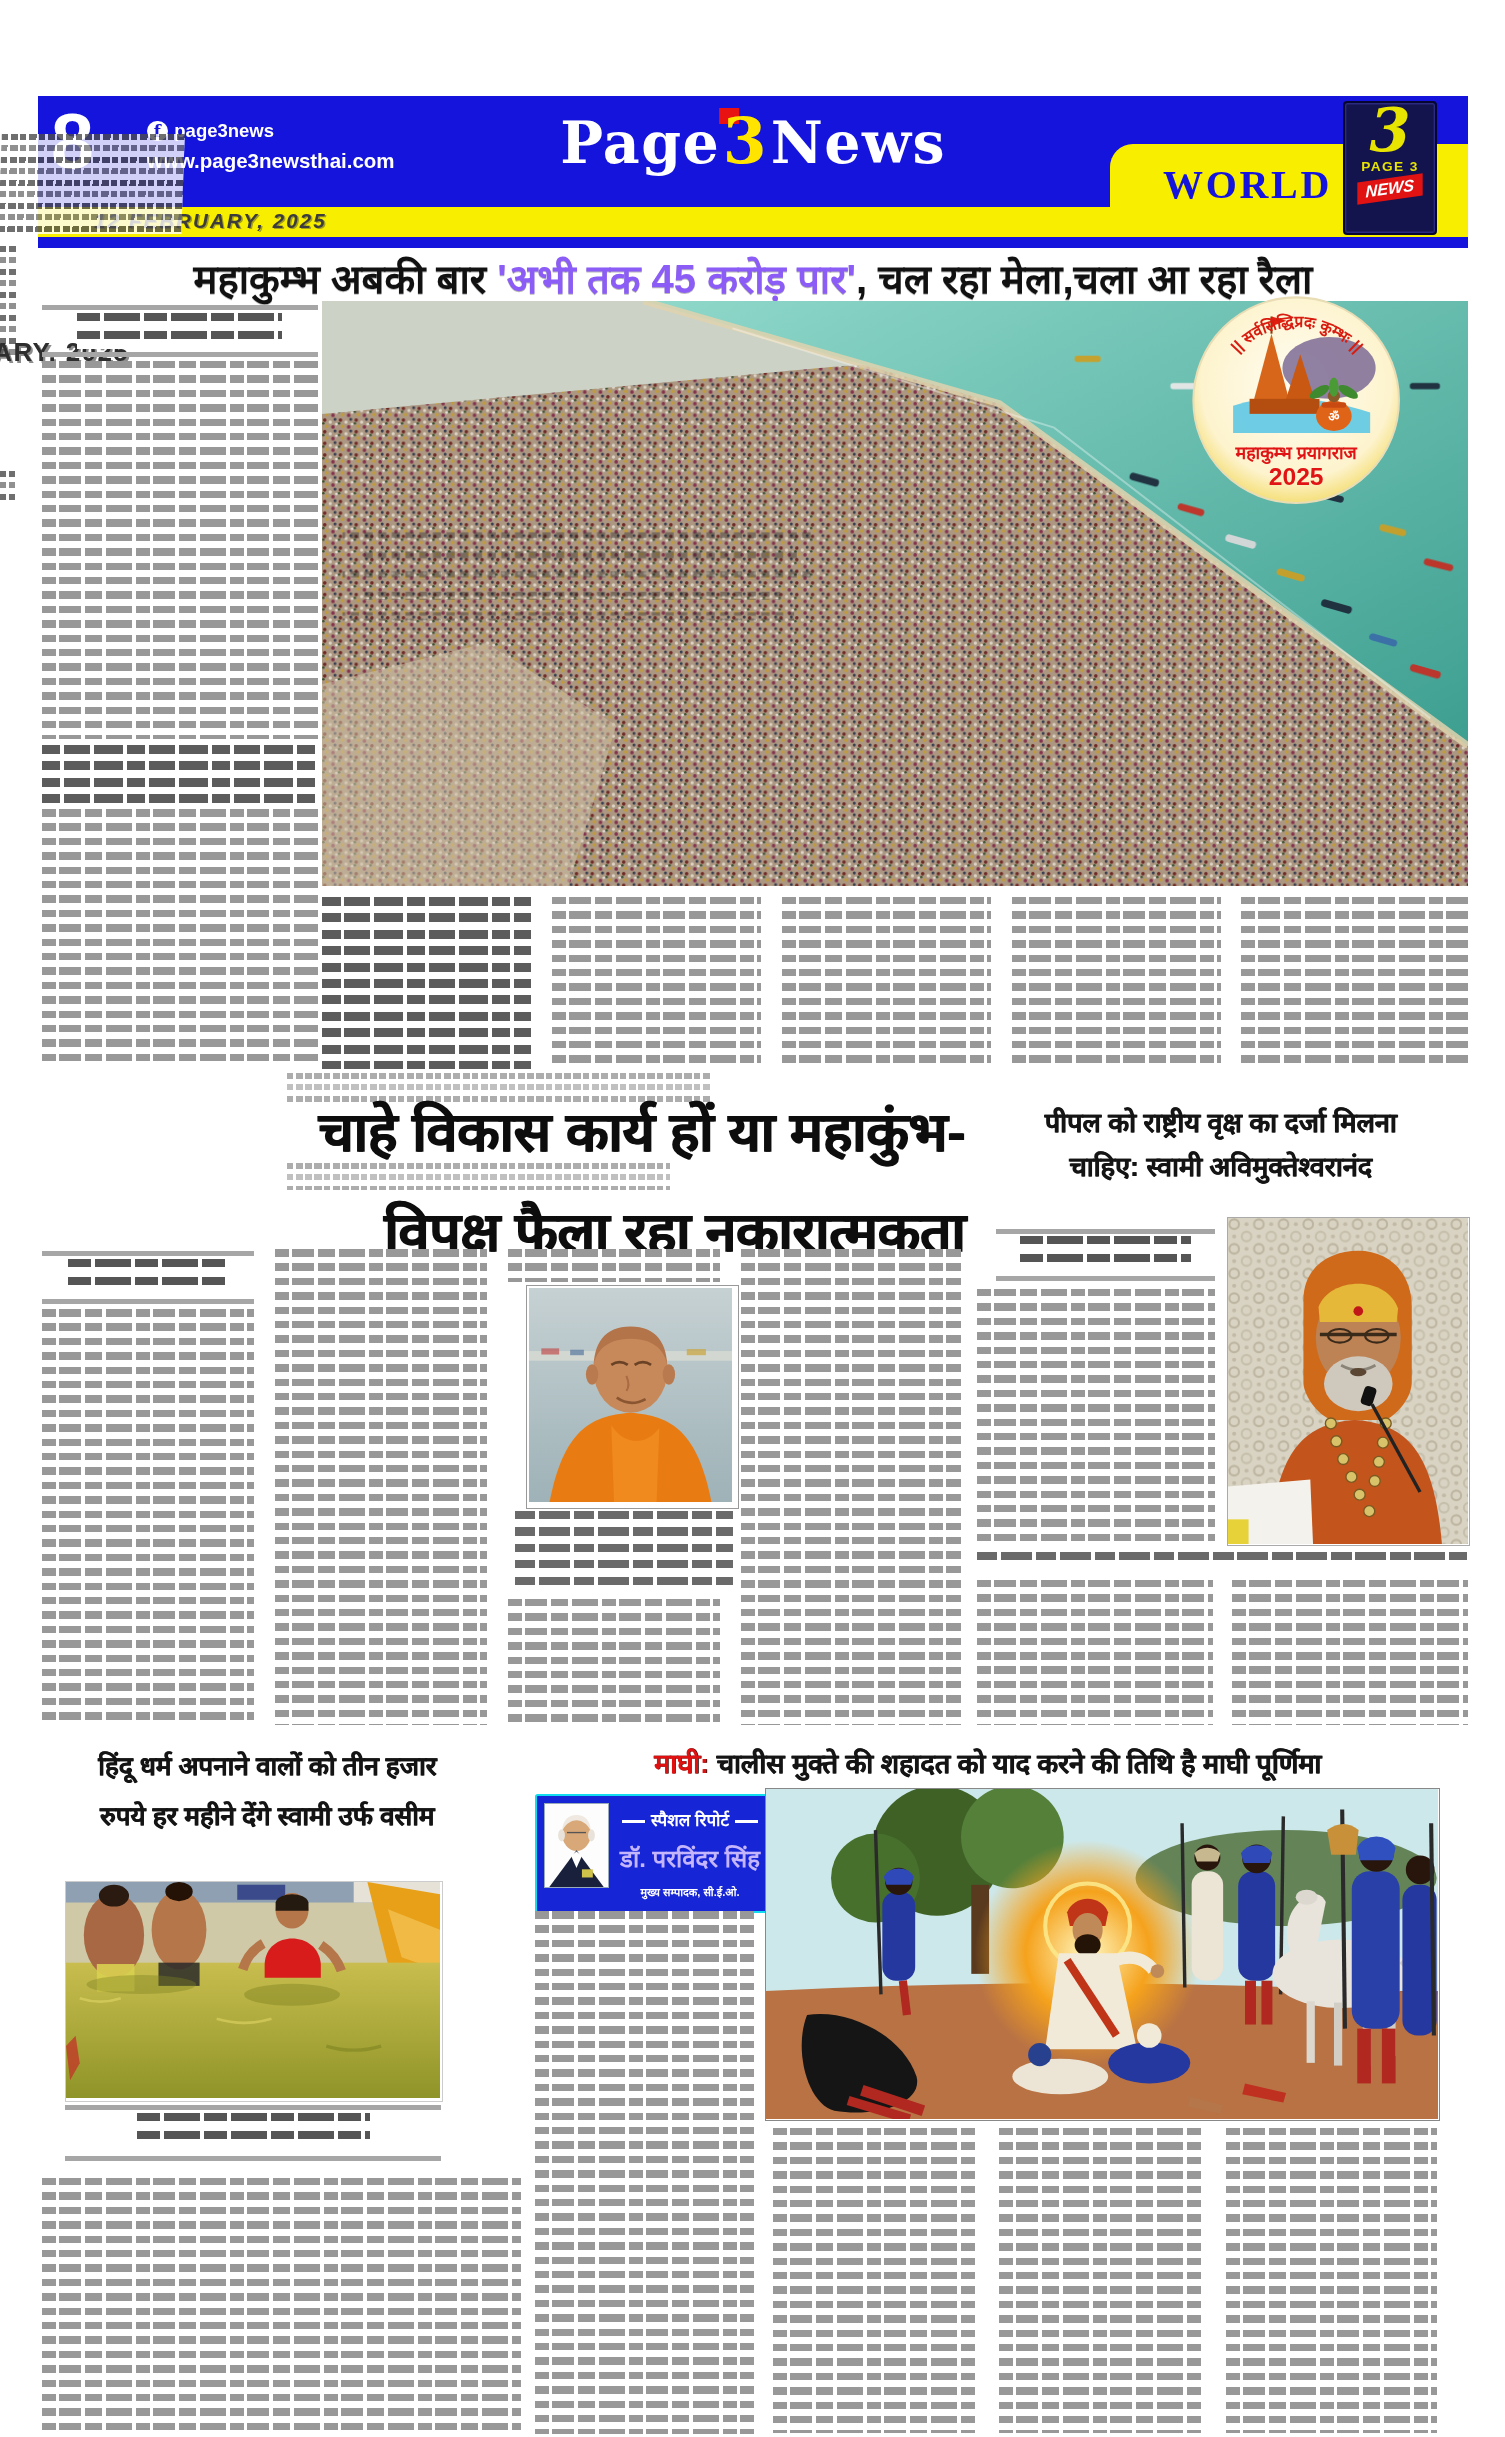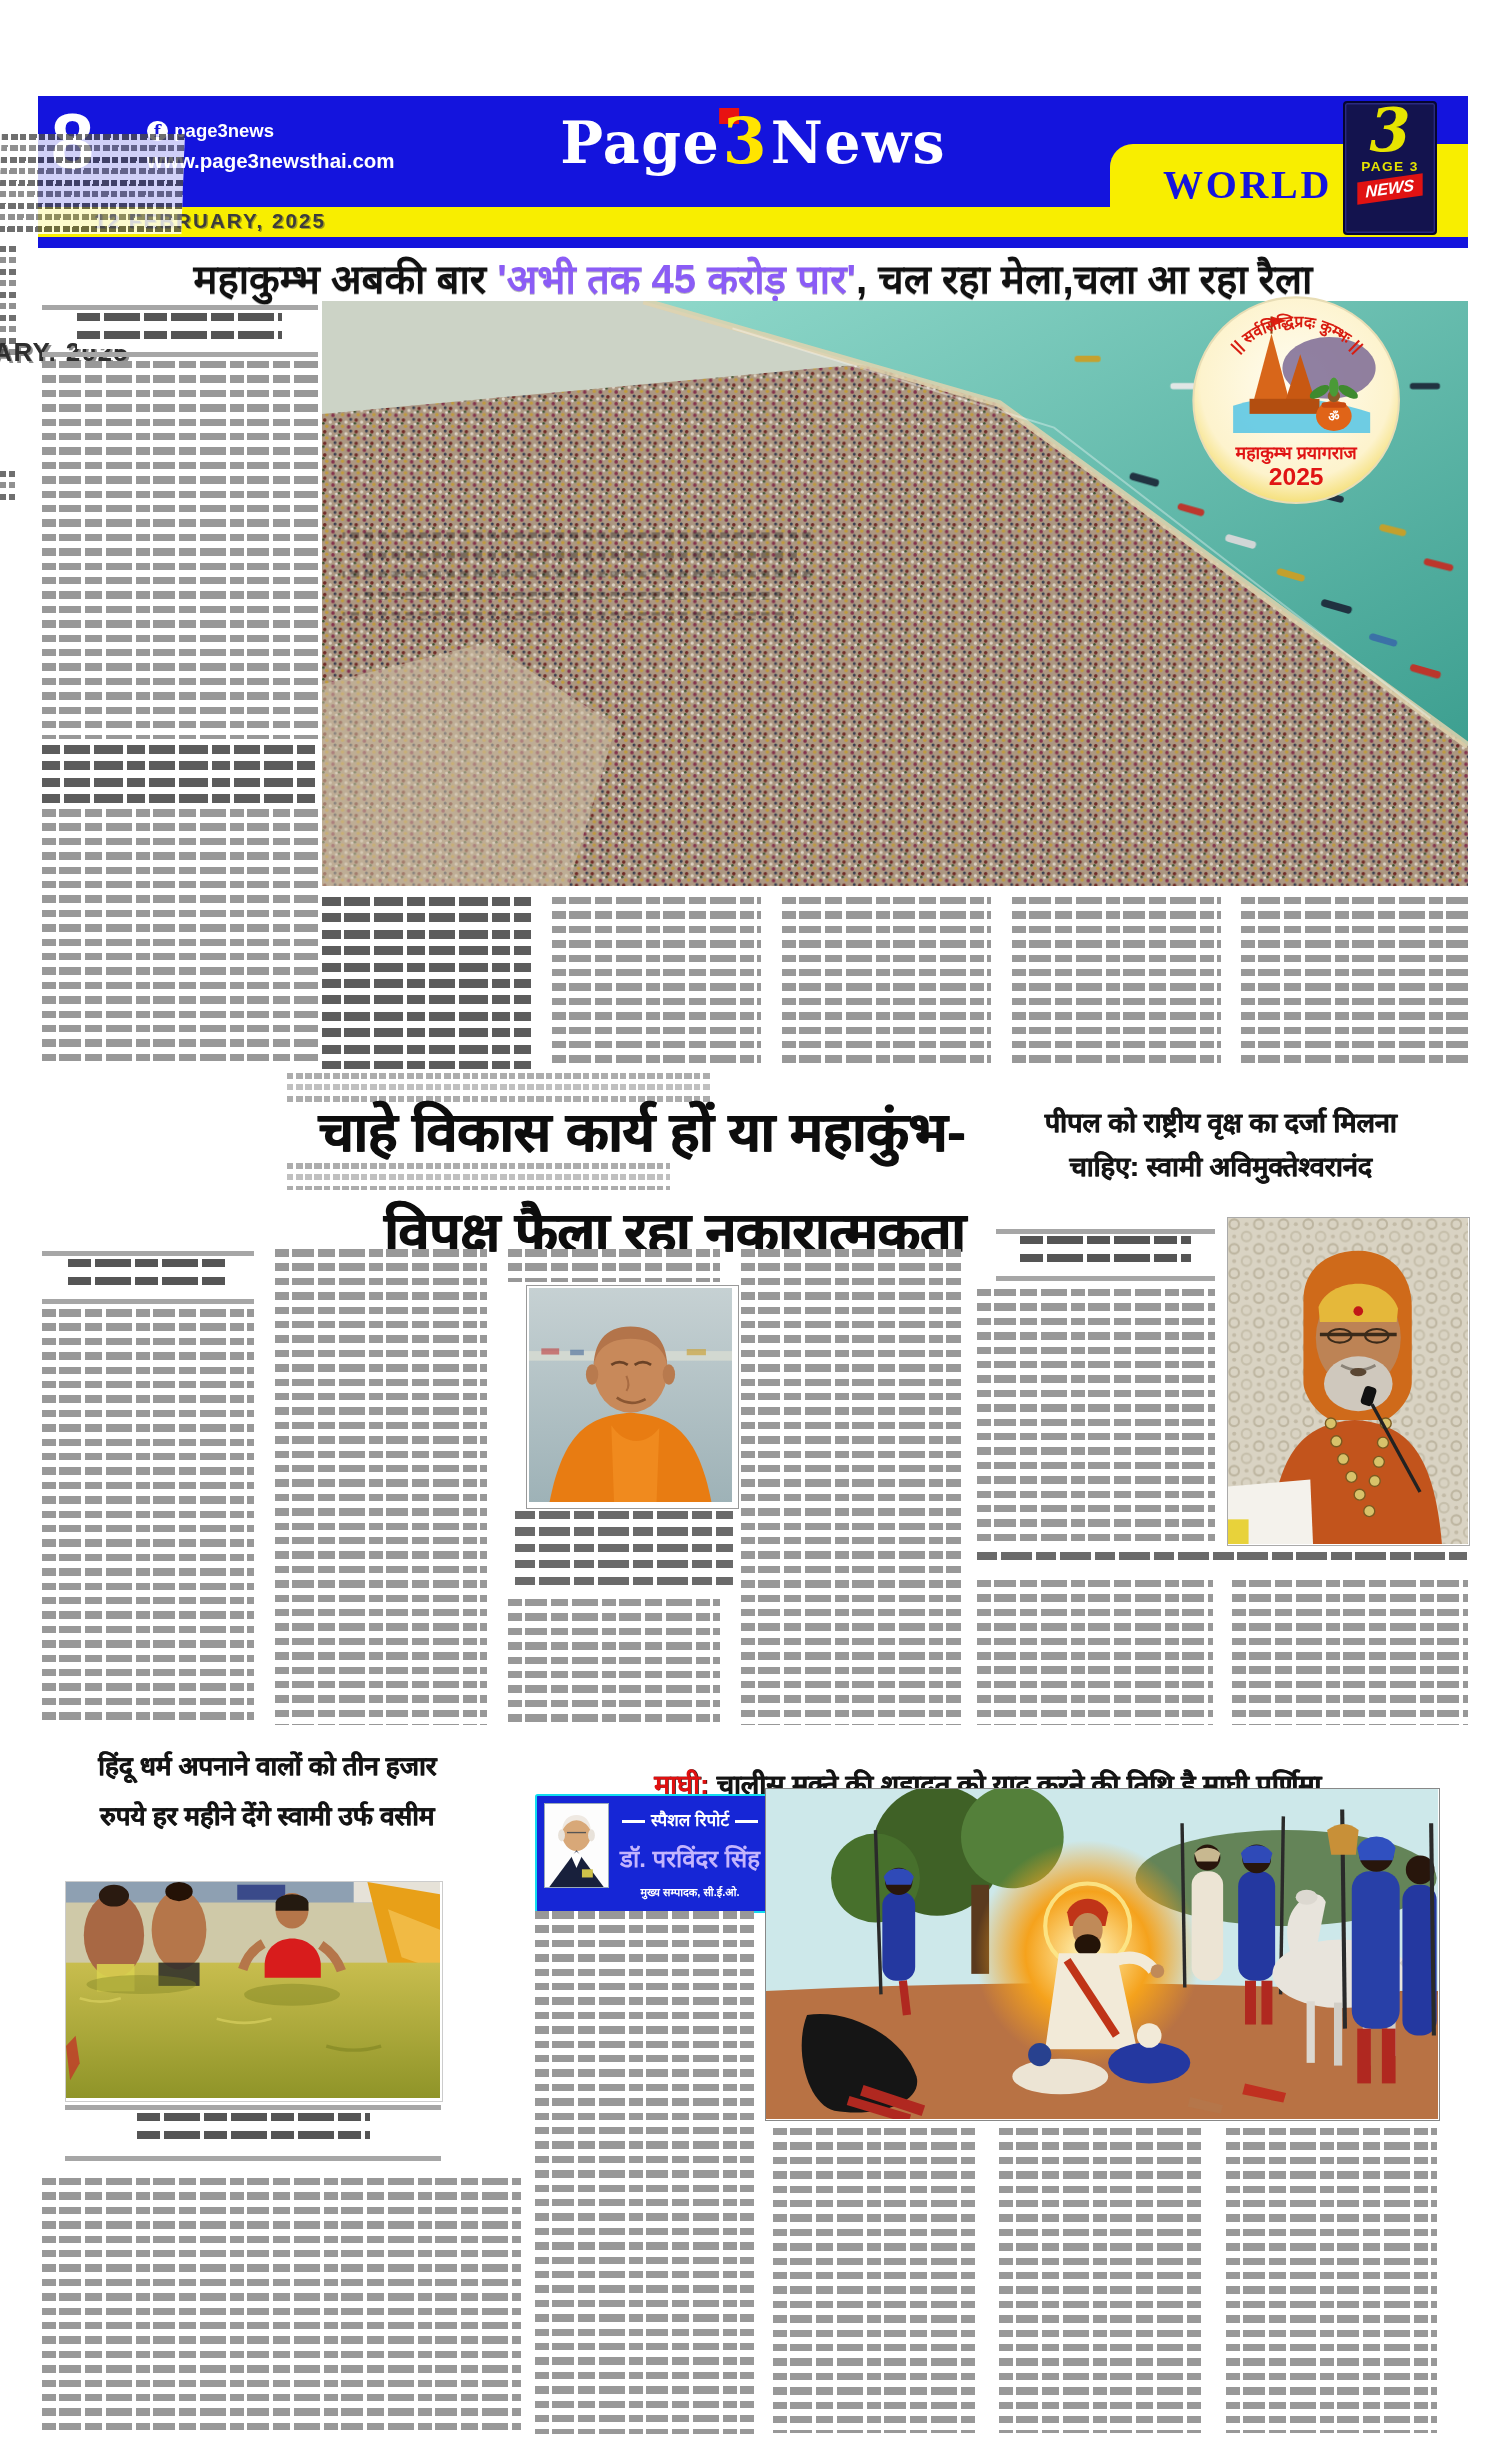--- a/index.html
+++ b/index.html
@@ -104,21 +104,21 @@
 
   <div class="abs worldtab" style="left:1110px;top:144px;width:358px;height:93px;"></div>
   <div class="abs worldtxt" style="left:1163px;top:161px;">WORLD</div>
 
   <div class="abs cornerlogo" style="left:1343px;top:101px;width:90px;height:130px;">
     <div class="cl-3">3</div>
     <div class="cl-p3">PAGE 3</div>
     <div class="cl-news">NEWS</div>
   </div>
 
-  <div class="abs datebar" style="left:94px;top:209px;">12 FEBRUARY, 2025</div>
+  <div class="abs datebar" style="left:94px;top:209px;font-style:italic;">12 FEBRUARY, 2025</div>
 
   <div class="abs noise" style="left:0;top:134px;width:183px;height:100px;transform:skewX(-2deg);"></div>
   <div class="abs noise" style="left:0;top:246px;width:18px;height:113px;"></div>
   <div class="abs noise" style="left:0;top:471px;width:15px;height:33px;"></div>
   <div class="abs" style="left:-6.8px;top:337px;font-size:26px;font-weight:bold;color:#2e2e2e;
               text-shadow:2.1px 2.1px 0 rgba(46,46,46,.55);letter-spacing:1.4px;">ARY, 2025</div>
 
   <div class="abs h-lead" style="left:38px;top:250px;width:1430px;">
     <span>महाकुम्भ अबकी बार </span><span class="red">'अभी तक 45 करोड़ पार'</span><span>, चल रहा मेला,चला आ रहा रैला</span>
   </div>
@@ -357,21 +357,21 @@
       <ellipse cx="330" cy="165" rx="70" ry="16" fill="#7e8322" opacity=".45"></ellipse>
       <ellipse cx="110" cy="150" rx="80" ry="14" fill="#7e8322" opacity=".4"></ellipse>
       <polygon points="0,240 14,225 20,265 6,290" fill="#c03828" opacity=".8"></polygon>
     </svg>
   </div>
   <div class="abs rule" style="left:65px;top:2105px;width:376px;"></div>
   <div class="abs byl" style="left:137px;top:2113px;width:233px;height:36px;"></div>
   <div class="abs rule" style="left:65px;top:2156px;width:376px;"></div>
   <div class="abs skel" style="left:42px;top:2178px;width:479px;height:256px;"></div>
 
-  <div class="abs h-maghi" style="left:527px;top:1744px;width:921px;margin-top:21px;">
+  <div class="abs h-maghi" style="left:527px;top:1744px;width:921px;">
     <span class="tag">माघी:</span><span> चालीस मुक्ते की शहादत  को याद करने की तिथि है माघी पूर्णिमा</span>
   </div>
 
   <div class="abs spbox" style="left:535px;top:1794px;width:219px;height:101px;">
     <div class="photo">
       <svg width="63" height="83" viewBox="0 0 92 122">
         <rect width="92" height="122" fill="#fdfdfd"></rect>
         <ellipse cx="46" cy="44" rx="21" ry="25" fill="#d8a878"></ellipse>
         <path d="M25,40 C25,24 34,16 46,16 C58,16 67,24 67,40 C62,28 52,24 46,24 C40,24 30,28 25,40 Z" fill="#efe9e2"></path>
         <ellipse cx="24" cy="46" rx="5" ry="9" fill="#e8e2da"></ellipse>

